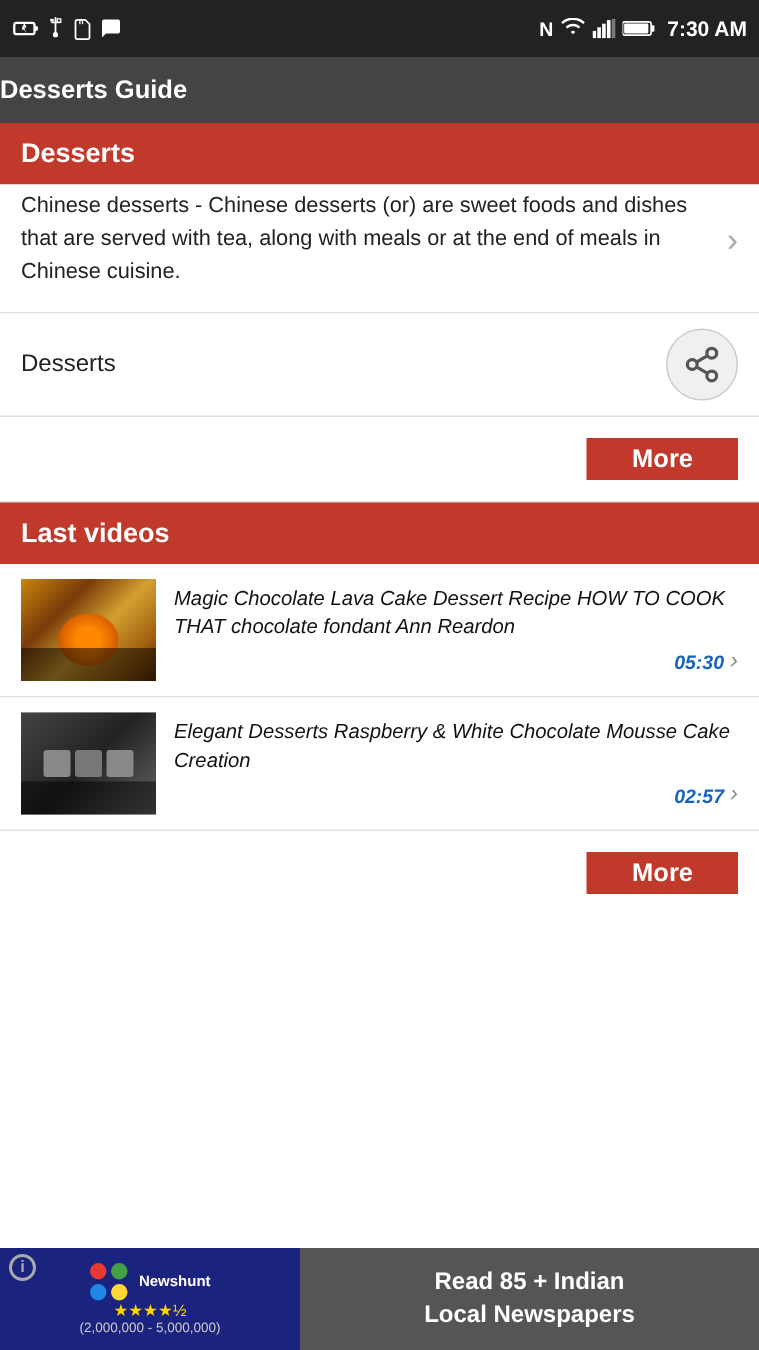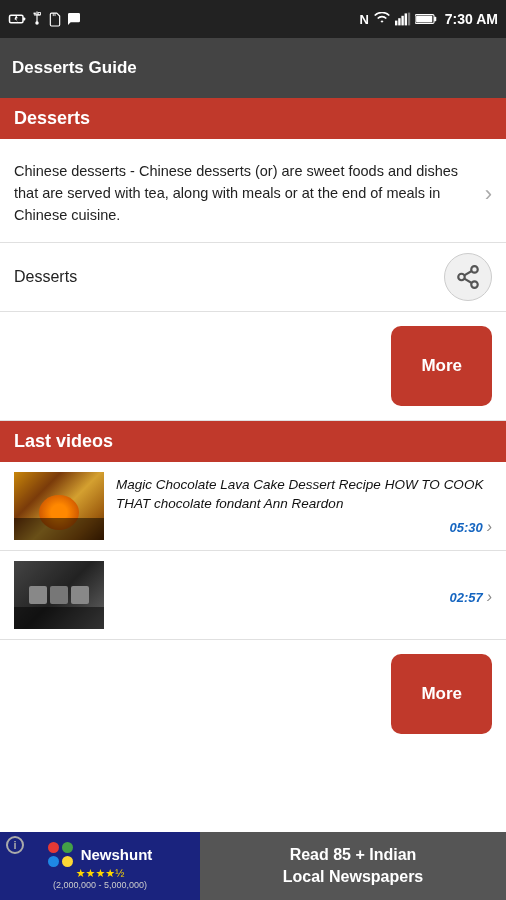--- a/index.html
+++ b/index.html
@@ -31,24 +31,24 @@
       display: flex;
       align-items: center;
       gap: 4px;
       font-size: 13px;
       font-weight: bold;
     }
 
     
     .app-title-bar {
       background: #444;
-      height: 60px;
-      display: flex;
-      align-items: center;
-      padding: 0 12px;
+      height: 44px;
+      display: flex;
+      align-items: center;
+      padding: 0 0;
     }
     .app-title-bar span {
       color: #fff;
       font-size: 17px;
       font-weight: bold;
     }
 
     
     .section-header {
       background: #c0392b;
@@ -56,21 +56,21 @@
     }
     .section-header span {
       color: #fff;
       font-size: 18px;
       font-weight: bold;
     }
 
     
     .description-block {
       background: #fff;
-      padding: 22px 14px 16px 14px;
+      padding: 4px 14px 16px 14px;
       display: flex;
       align-items: center;
       border-bottom: 1px solid #e0e0e0;
     }
     .description-text {
       flex: 1;
       font-size: 14.5px;
       color: #222;
       line-height: 1.5;
     }
@@ -114,25 +114,25 @@
       display: flex;
       justify-content: flex-end;
       padding: 14px 14px;
       background: #fff;
       border-bottom: 1px solid #e0e0e0;
     }
     .more-btn {
       background: #c0392b;
       color: #fff;
       border: none;
-      padding: 30px 30px;
+      padding: 4px 30px;
       font-size: 17px;
       font-weight: bold;
       cursor: pointer;
-      border-radius: 10px;
+      border-radius: 0;
     }
 
     
     .last-videos-header {
       background: #c0392b;
       padding: 10px 14px;
     }
     .last-videos-header span {
       color: #fff;
       font-size: 18px;
@@ -236,21 +236,21 @@
       gap: 3px;
       margin-right: 4px;
     }
     .nh-dot {
       width: 11px;
       height: 11px;
       border-radius: 50%;
     }
     .nh-label {
       color: #fff;
-      font-size: 15px;
+      font-size: 10px;
       font-weight: bold;
     }
     .nh-stars {
       color: #ffd700;
       font-size: 11px;
     }
     .nh-rating {
       font-size: 9px;
       color: #ccc;
     }
@@ -400,20 +400,21 @@
     <div style="width:100%;height:100%;background:linear-gradient(135deg,#444 0%,#222 50%,#666 100%);position:relative;display:flex;align-items:center;justify-content:center;">
       <div style="display:grid;grid-template-columns:1fr 1fr 1fr;gap:3px;">
         <div style="width:18px;height:18px;border-radius:2px;background:#888;"></div>
         <div style="width:18px;height:18px;border-radius:2px;background:#777;"></div>
         <div style="width:18px;height:18px;border-radius:2px;background:#888;"></div>
       </div>
     </div>
     <div class="video-thumb-overlay"></div>
   </div>
   <div class="video-info">
+    <div class="video-title">Elegant Desserts Raspberry &amp; White Chocolate Mousse Cake Creation</div>
     <div class="video-meta">
       <span class="video-duration">02:57</span>
       <span class="video-chevron">›</span>
     </div>
   </div>
 </div>
 
 <div class="more-btn-row-2">
   <button class="more-btn">More</button>
 </div>

